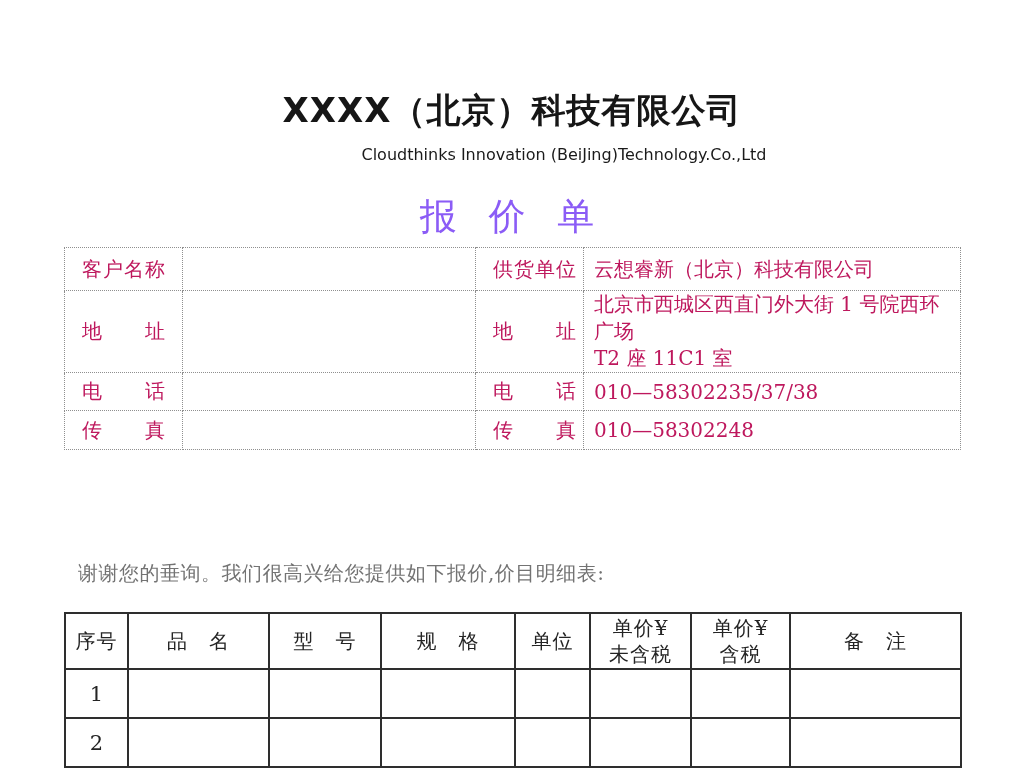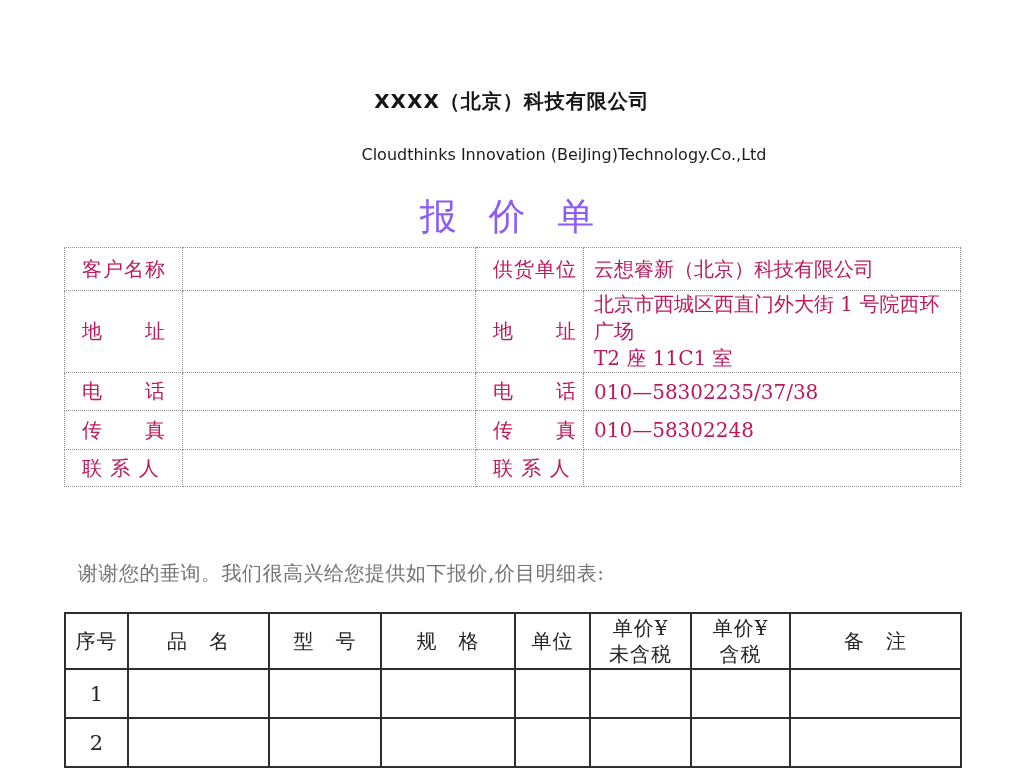--- a/index.html
+++ b/index.html
@@ -12,21 +12,21 @@
     overflow: hidden;
     color: #1c1c1c;
     font-family: "DejaVu Serif", "Liberation Serif", serif;
   }
   .company-title {
     position: absolute;
     top: 88px; left: 0; width: 100%;
     text-align: center;
     font-family: "DejaVu Sans", "Liberation Sans", sans-serif;
     font-weight: bold;
-    font-size: 20px;
+    font-size: 34px;
     letter-spacing: 1px;
     color: #161616;
   }
   .company-subtitle {
     position: absolute;
     top: 145px; left: 16px; width: 100%;
     text-align: center;
     font-family: "DejaVu Sans", "Liberation Sans", sans-serif;
     font-size: 16px;
     color: #1a1a1a;
@@ -127,26 +127,20 @@
         <td class="label">电　　话</td>
         <td class="value"></td>
         <td class="label">电　　话</td>
         <td class="value">010—58302235/37/38</td>
       </tr>
       <tr class="r-h39">
         <td class="label">传　　真</td>
         <td class="value"></td>
         <td class="label">传　　真</td>
         <td class="value">010—58302248</td>
-      </tr>
-      <tr class="r-h37">
-        <td class="label">联 系 人</td>
-        <td class="value"></td>
-        <td class="label">联 系 人</td>
-        <td class="value"></td>
       </tr>
     </tbody>
   </table>
 
   <div class="intro">谢谢您的垂询。我们很高兴给您提供如下报价,价目明细表:</div>
 
   <table class="quote-table">
     <colgroup>
       <col style="width:63px">
         <col style="width:141px">

